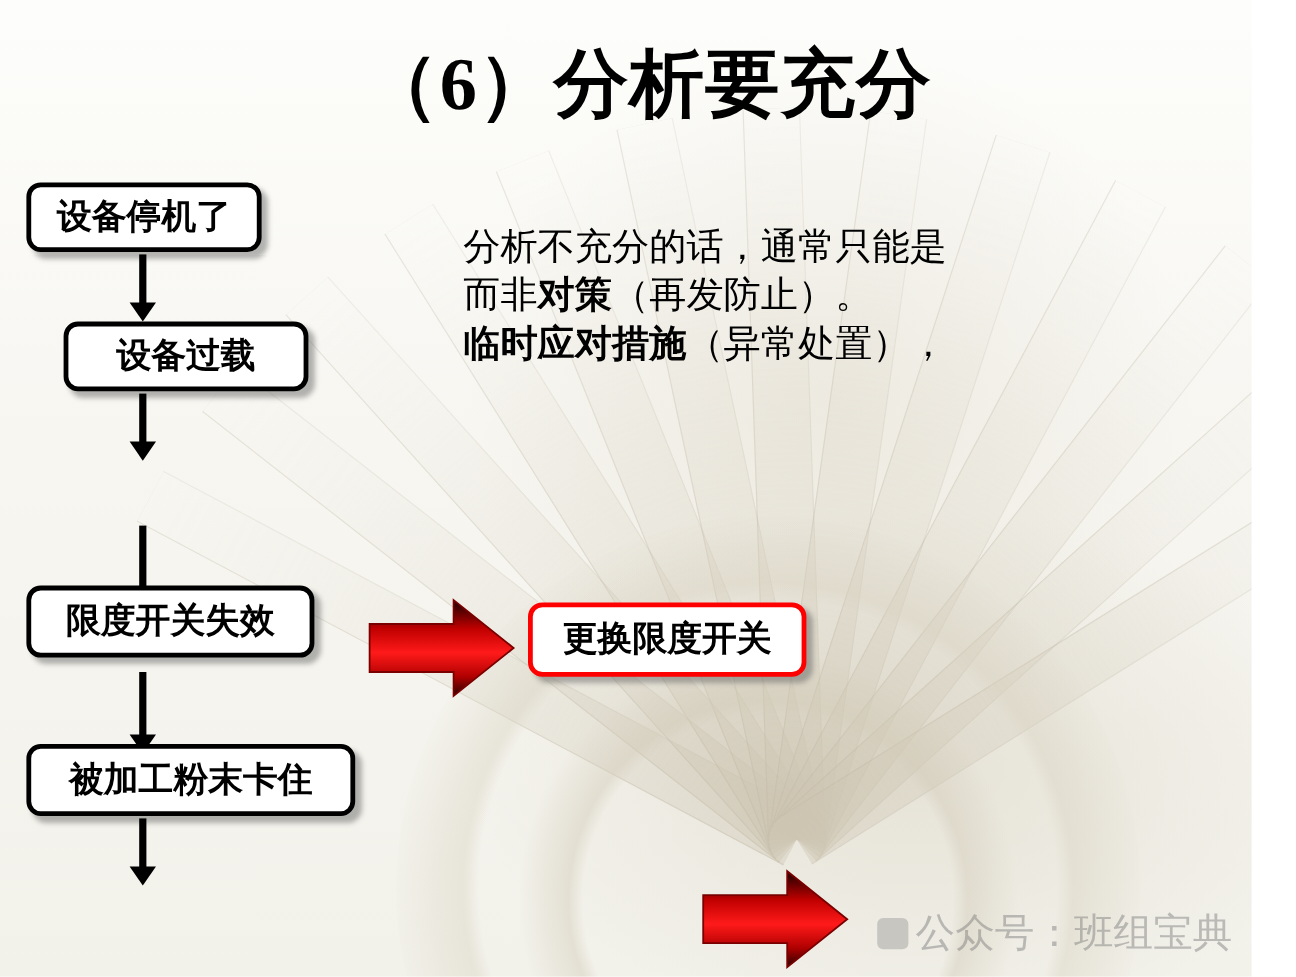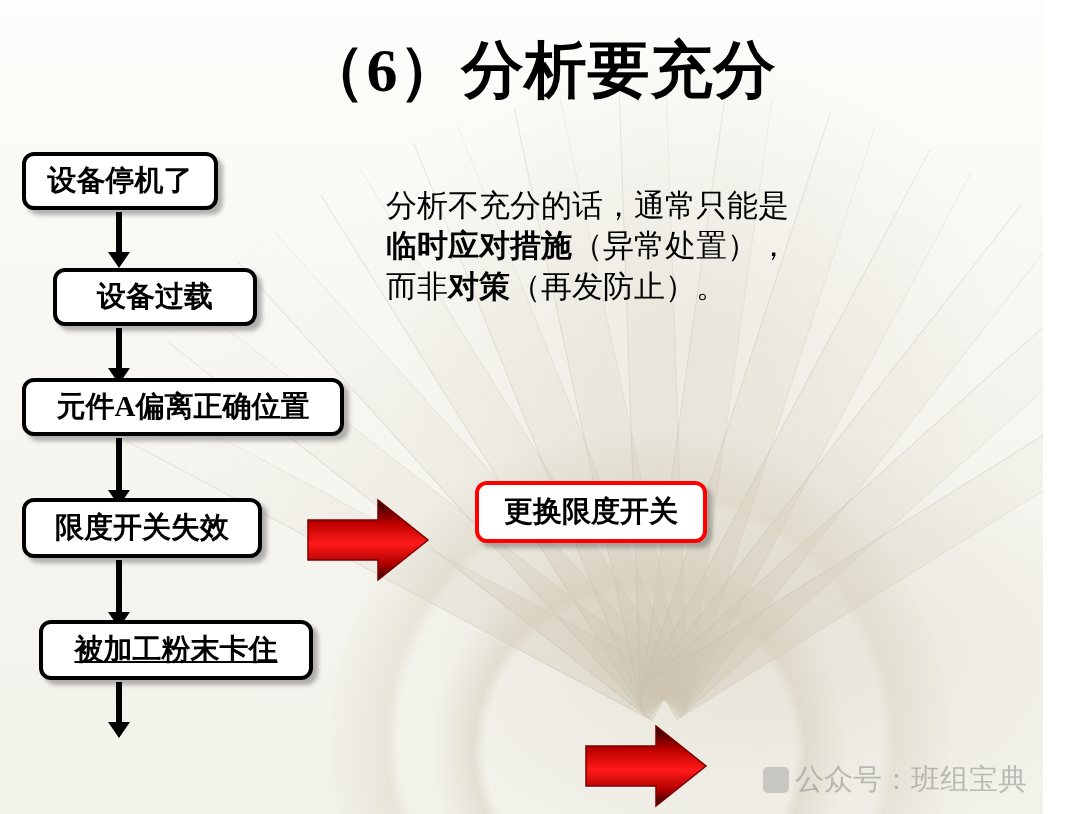--- a/index.html
+++ b/index.html
@@ -131,21 +131,21 @@
     letter-spacing: 0px;
   }
   #text-block .b { font-weight: bold; }
   .tline { white-space: nowrap; }
 
   #watermark {
     position: absolute;
     right: 16px;
     bottom: 14px;
     font-family: Liberation Serif, serif;
-    font-size: 29px;
+    font-size: 33px;
     color: rgba(120,120,120,0.45);
     white-space: nowrap;
     display: flex;
     align-items: center;
     gap: 6px;
   }
   #watermark .wm-logo {
     display: inline-block;
     width: 26px;
     height: 26px;
@@ -173,64 +173,63 @@
     <div class="ray" style="transform: rotate(48deg);"></div>
     <div class="ray" style="transform: rotate(58deg);"></div>
   </div>
   <div class="arcband"></div>
   <div class="arcband2"></div>
 
   <div id="title">（6）分析要充分</div>
 
   <div id="text-block">
     <div class="tline">分析不充分的话，通常只能是</div>
+    <div class="tline"><span>而非</span><span class="b">对策</span><span>（再发防止）。</span></div>
     <div class="tline"><span class="b">临时应对措施</span><span>（异常处置），</span></div>
-    <div class="tline"><span>而非</span><span class="b">对策</span><span>（再发防止）。</span></div>
   </div>
 
   <div class="node" style="left:22px; top:152px; width:196px; height:58px;">设备停机了</div>
 
   <div class="conn" style="left:116px; top:212px; height:46px;"></div>
   <div class="connhead" style="left:108px; top:252px;"></div>
 
   <div class="node" style="left:22px; top:268px; width:204px; height:58px;margin-left:31px;">设备过载</div>
 
   <div class="conn" style="left:116px; top:328px; height:46px;"></div>
   <div class="connhead" style="left:108px; top:368px;"></div>
 
-  <div class="node" style="left:22px; top:378px; width:322px; height:58px;">元件A偏离正确位置</div>
 
   <div class="conn" style="left:116px; top:438px; height:58px;"></div>
   <div class="connhead" style="left:108px; top:490px;"></div>
 
-  <div class="node" style="left:22px; top:498px; width:240px; height:60px;">限度开关失效</div>
+  <div class="node" style="left:22px; top:488px; width:240px; height:60px;">限度开关失效</div>
 
   <div class="conn" style="left:116px; top:560px; height:58px;"></div>
   <div class="connhead" style="left:108px; top:612px;"></div>
 
-  <div class="node" style="left:39px; top:620px; width:274px; height:60px;text-decoration:underline;">被加工粉末卡住</div>
+  <div class="node" style="left:22px; top:620px; width:274px; height:60px;">被加工粉末卡住</div>
 
   <div class="conn" style="left:116px; top:682px; height:46px;"></div>
   <div class="connhead" style="left:108px; top:722px;"></div>
 
 
   <svg class="blockarrow" style="left:306px; top:498px;" width="124" height="84" viewBox="0 0 124 84">
     <defs>
       <linearGradient id="ag1" x1="0" y1="0" x2="0" y2="1">
         <stop offset="0%" stop-color="#1a0000"></stop>
         <stop offset="30%" stop-color="#c00000"></stop>
         <stop offset="55%" stop-color="#ff1a1a"></stop>
         <stop offset="80%" stop-color="#b00000"></stop>
         <stop offset="100%" stop-color="#2a0000"></stop>
       </linearGradient>
     </defs>
     <polygon points="2,22 72,22 72,2 122,42 72,82 72,62 2,62" fill="url(#ag1)" stroke="#7a0000" stroke-width="1.5"></polygon>
   </svg>
 
-  <div class="node red" style="left:440px; top:481px; width:232px; height:62px;margin-left:35px;">更换限度开关</div>
+  <div class="node red" style="left:440px; top:502px; width:232px; height:62px;">更换限度开关</div>
 
   <svg class="blockarrow" style="left:584px; top:724px;" width="124" height="84" viewBox="0 0 124 84">
     <defs>
       <linearGradient id="ag2" x1="0" y1="0" x2="0" y2="1">
         <stop offset="0%" stop-color="#1a0000"></stop>
         <stop offset="30%" stop-color="#c00000"></stop>
         <stop offset="55%" stop-color="#ff1a1a"></stop>
         <stop offset="80%" stop-color="#b00000"></stop>
         <stop offset="100%" stop-color="#2a0000"></stop>
       </linearGradient>

